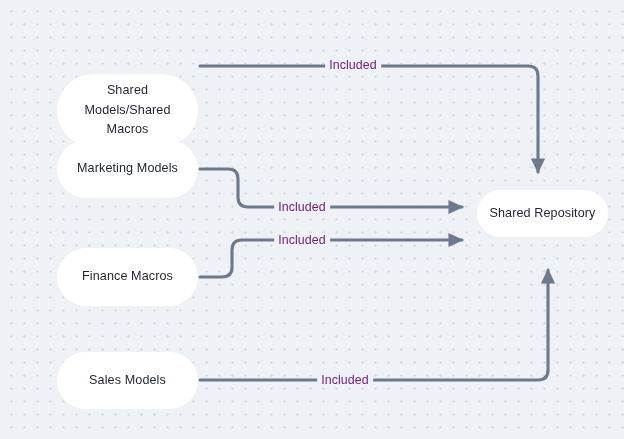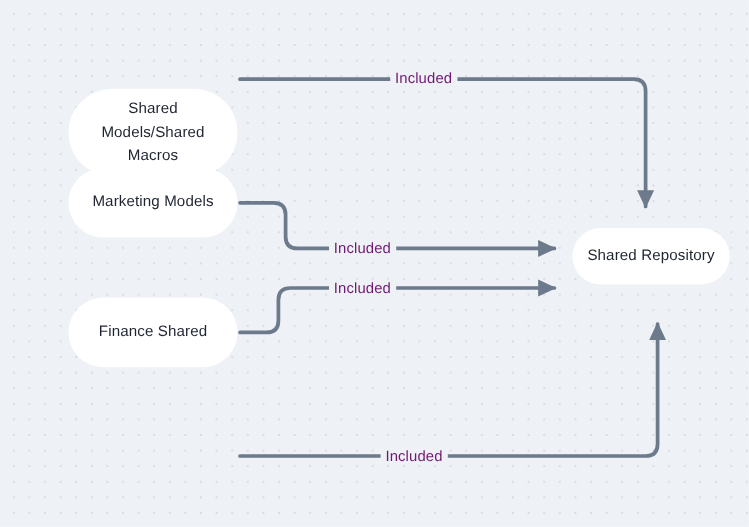--- a/index.html
+++ b/index.html
@@ -85,23 +85,26 @@
     <span style="white-space:pre-line;">Shared
 Models/Shared
 Macros</span>
   </div>
 
   <div class="node" style="left:57px; top:140px; width:141px; height:58px;">
     <span style="white-space:pre-line;text-align:right;">Marketing Models</span>
   </div>
 
   <div class="node" style="left:57px; top:248px; width:141px; height:58px;">
-    <span style="white-space:pre-line;">Finance Shared</span>
+    <span style="white-space:pre-line;">Finance Macros</span>
   </div>
 
+  <div class="node" style="left:57px; top:352px; width:141px; height:57px;">
+    <span style="white-space:pre-line;">Sales Models</span>
+  </div>
 
   <div class="node" style="left:477px; top:190px; width:131px; height:47px;">
     <span style="white-space:pre-line;">Shared Repository</span>
   </div>
 
   <div class="edge-label" style="left:353px; top:65px;">Included</div>
 
   <div class="edge-label" style="left:302px; top:207px;">Included</div>
 
   <div class="edge-label" style="left:302px; top:240px;">Included</div>

